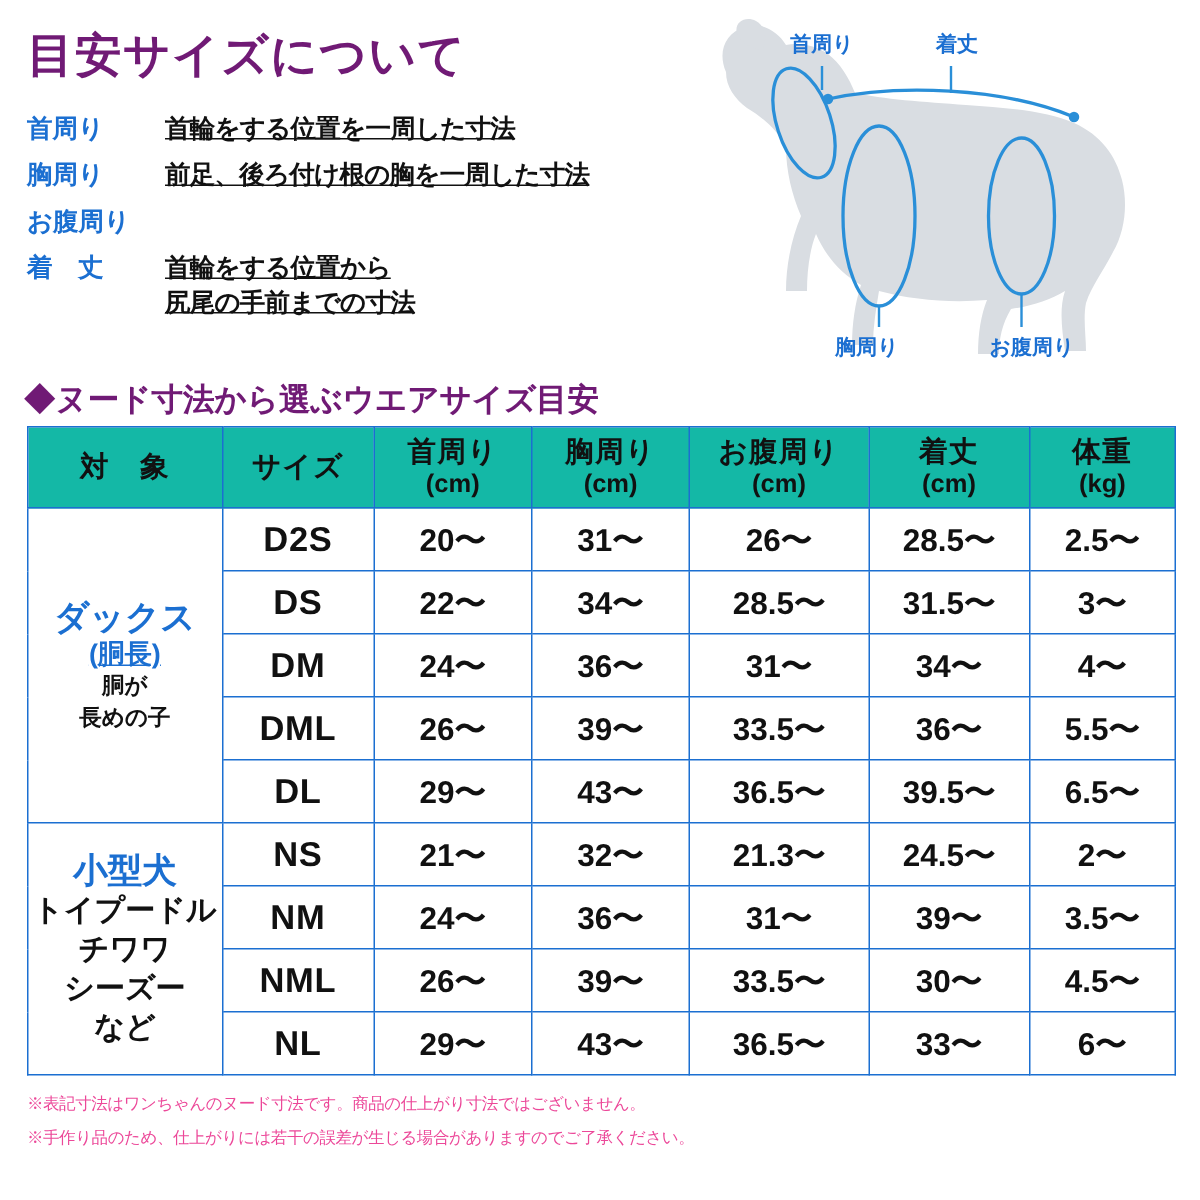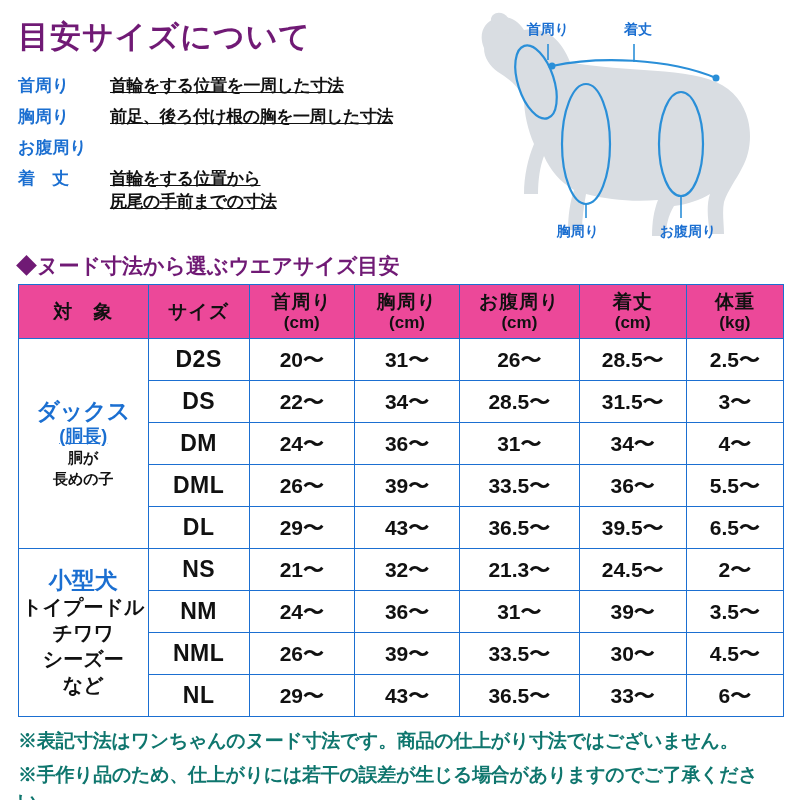--- a/index.html
+++ b/index.html
@@ -84,21 +84,21 @@
     table-layout: fixed;
   }
   table.size-table th, table.size-table td {
     border: 1px solid #1b6fd1;
     text-align: center;
     vertical-align: middle;
     color: #111;
     font-weight: bold;
   }
   thead th {
-    background: #ec4899;
+    background: #14b8a6;
     color: #1b6fd1;
     font-size: 19px;
     height: 54px;
     line-height: 1.15;
     letter-spacing: 1px;
   }
   thead th .unit { display: block; font-size: 17px; letter-spacing: 0px;}
   .col-target { width: 128px; }
   .col-size { width: 100px; }
   .col-num { width: 104px; }
@@ -126,23 +126,23 @@
   .group-note { display: block; font-size: 15px; font-weight: bold; color: #111; line-height: 1.25; margin-top: 2px;}
   .group-note2 { display: block; font-size: 20px; font-weight: bold; color: #111; line-height: 1.3; }
 
   
   .notes {
     position: absolute;
     left: 18px; top: 728px;
     width: 770px;
   }
   .note {
-    color: #0f766e;
-    font-size: 19px;
-    font-weight: bold;
+    color: #ec4899;
+    font-size: 11px;
+    font-weight: normal;
     letter-spacing: -0.3px;
     margin-bottom: 8px;
   }
 
   
   .ill-label {
     font-size: 14px;
     font-weight: bold;
     fill: #1b6fd1;
     font-family: "Liberation Sans", sans-serif;

